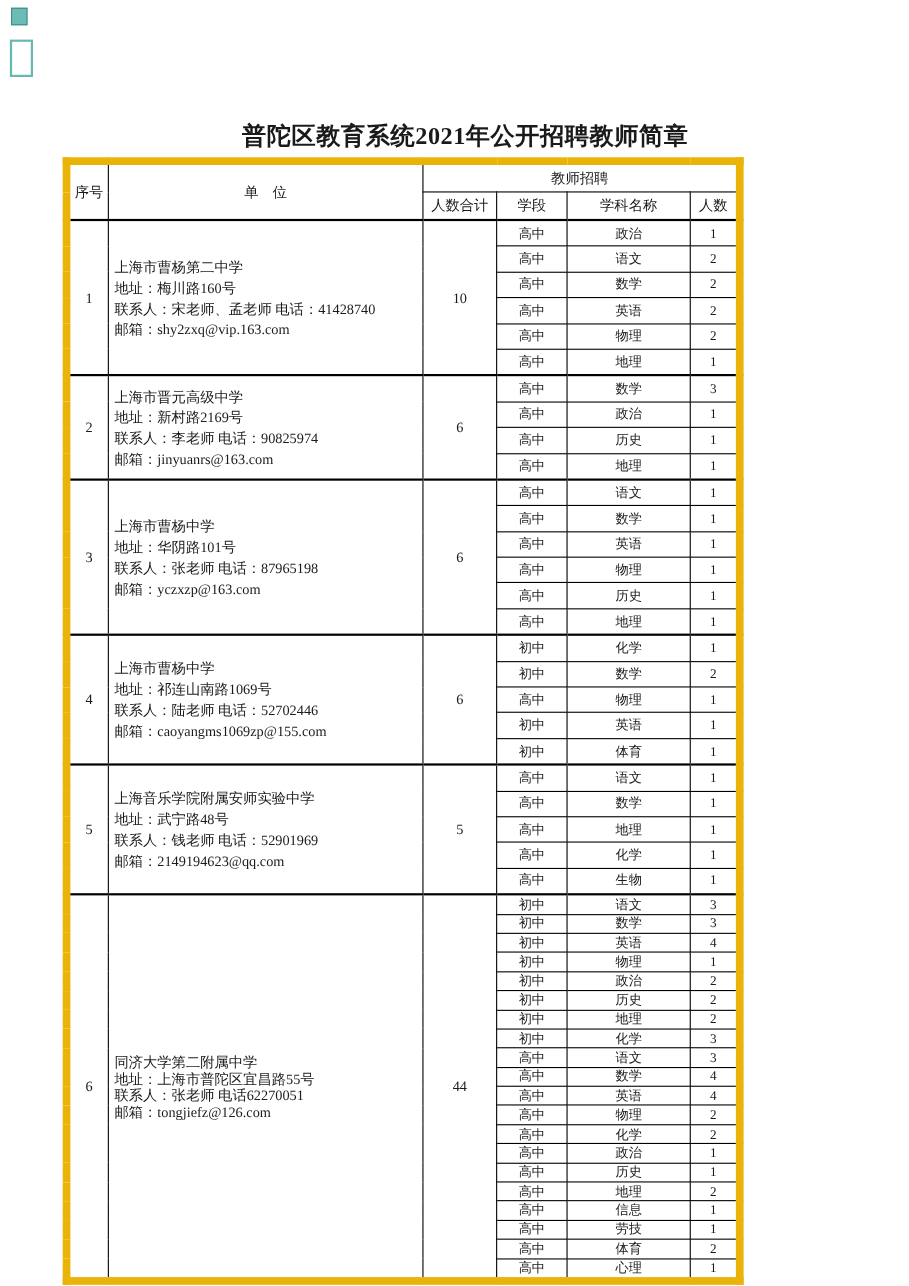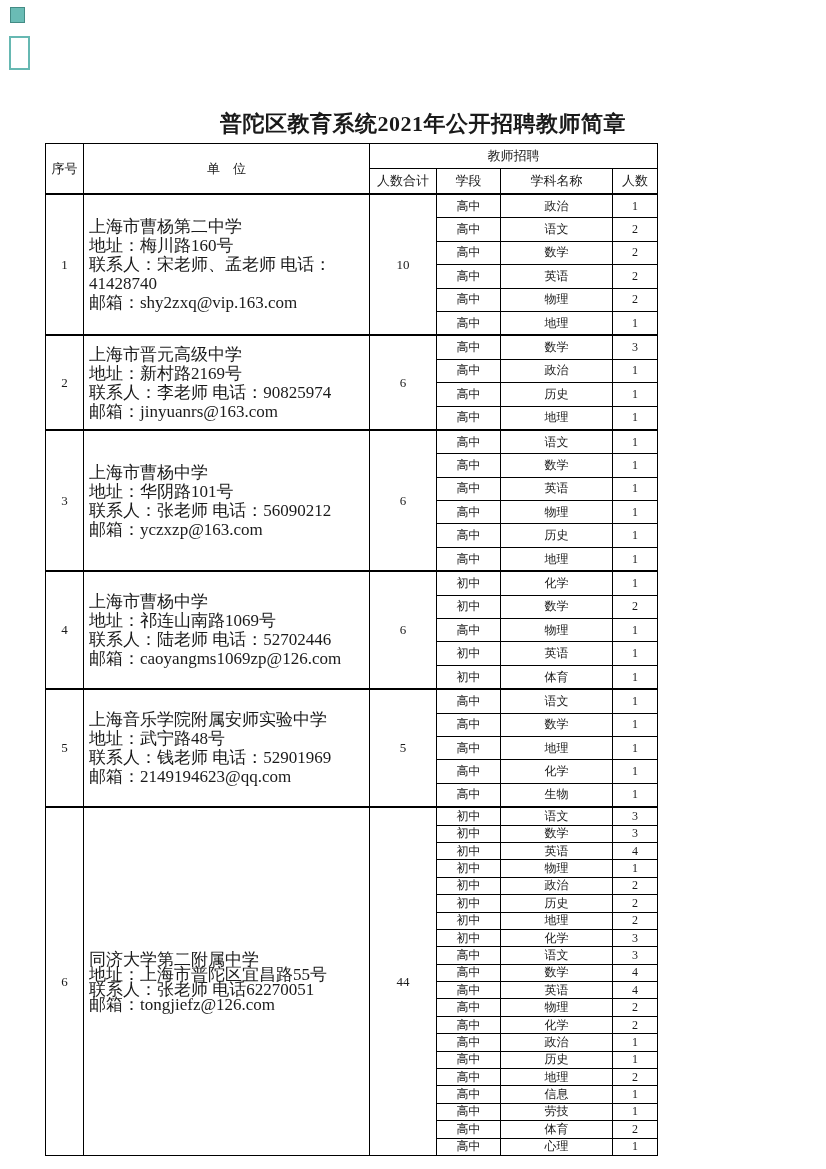--- a/index.html
+++ b/index.html
@@ -9,32 +9,32 @@
   }
   .stamp{position:absolute;box-sizing:border-box;}
   .stamp-a{left:10px;top:7px;width:15px;height:16px;background:#5ab5ae;border:1px solid #2f7f78;opacity:.9;}
   .stamp-b{left:9px;top:36px;width:21px;height:34px;background:#fff;border:2px solid #56b1aa;opacity:.9;}
   .title{
     margin:104px auto 0 auto;height:39px;line-height:39px;text-align:center;
     font-size:22px;font-weight:bold;letter-spacing:0.5px;white-space:nowrap;padding-left:20px;
   }
   table.roster{
     border-collapse:collapse;table-layout:fixed;width:612px;
-    margin-left:45px;border:1px solid #eab308;
+    margin-left:57px;border:7px solid #eab308;
   }
   .roster th,.roster td{
     border:1px solid #000;padding:0;vertical-align:middle;text-align:center;
     font-size:12px;font-weight:normal;overflow:hidden;
   }
   .roster thead th{height:24px;font-size:13px;}
   .roster td{height:22.4px;}
   tr.compact td{height:16.4px;line-height:15px;}
   tr.unit-start td{border-top:2px solid #000;}
   td.c-unit{
-    text-align:left;padding:3px 6px 3px 5px;font-size:17px;line-height:19px;
+    text-align:left;padding:3px 6px 3px 5px;font-size:13px;line-height:19px;
   }
   td.c-index,td.c-total{font-size:13px;}
 </style>
 </head>
 <body>
 
 <div class="stamp stamp-a"></div>
 <div class="stamp stamp-b"></div>
 
 <div class="title">普陀区教育系统2021年公开招聘教师简章</div>
@@ -126,21 +126,21 @@
       <tr>
         <td>高中</td>
         <td>地理</td>
         <td>1</td>
       </tr>
       <tr class="unit-start">
         <td class="c-index" rowspan="6">3</td>
         <td class="c-unit" rowspan="6">
           <div>上海市曹杨中学</div>
           <div>地址：华阴路101号</div>
-          <div>联系人：张老师 电话：56090212</div>
+          <div>联系人：张老师 电话：87965198</div>
           <div>邮箱：yczxzp@163.com</div>
         </td>
         <td class="c-total" rowspan="6">6</td>
         <td>高中</td>
         <td>语文</td>
         <td>1</td>
       </tr>
       <tr>
         <td>高中</td>
         <td>数学</td>
@@ -165,21 +165,21 @@
         <td>高中</td>
         <td>地理</td>
         <td>1</td>
       </tr>
       <tr class="unit-start">
         <td class="c-index" rowspan="5">4</td>
         <td class="c-unit" rowspan="5">
           <div>上海市曹杨中学</div>
           <div>地址：祁连山南路1069号</div>
           <div>联系人：陆老师 电话：52702446</div>
-          <div>邮箱：caoyangms1069zp@126.com</div>
+          <div>邮箱：caoyangms1069zp@155.com</div>
         </td>
         <td class="c-total" rowspan="5">6</td>
         <td>初中</td>
         <td>化学</td>
         <td>1</td>
       </tr>
       <tr>
         <td>初中</td>
         <td>数学</td>
         <td>2</td>

